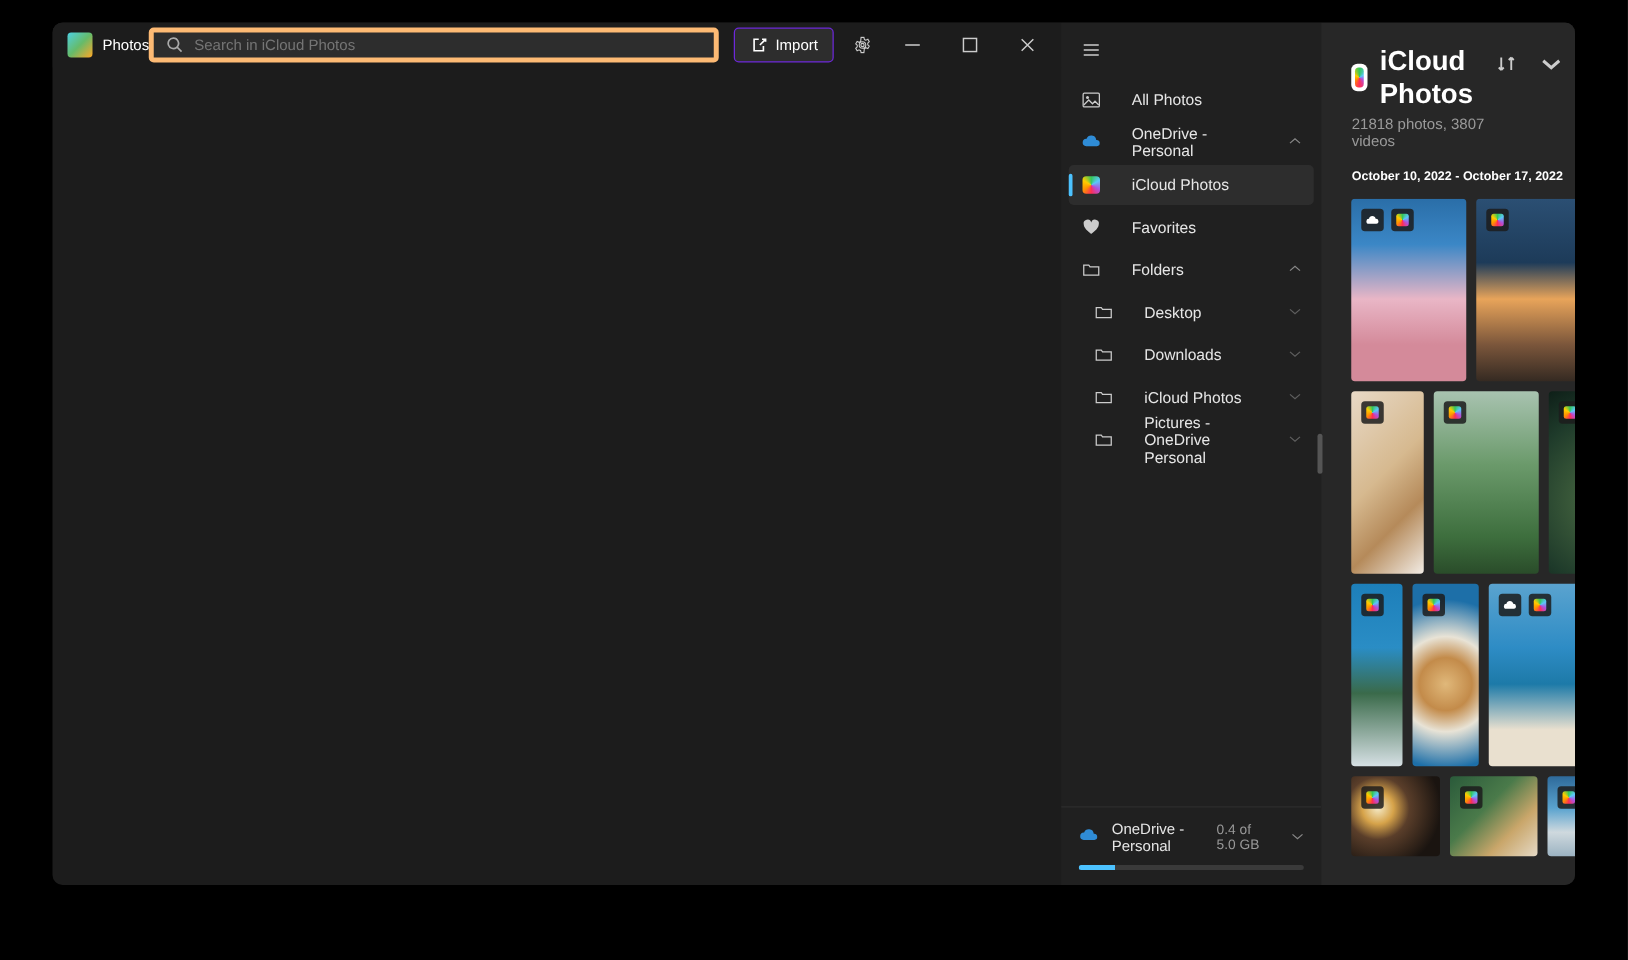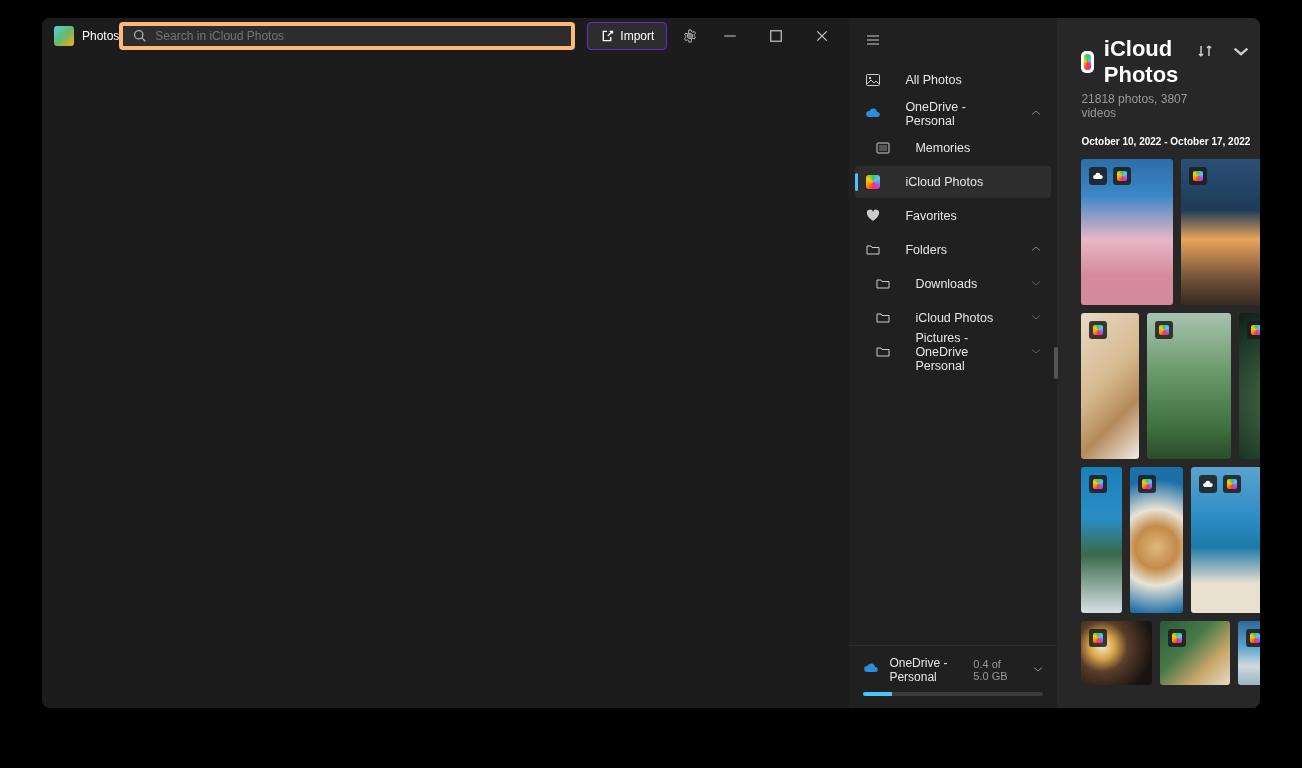--- a/index.html
+++ b/index.html
@@ -161,52 +161,54 @@
           <span class="ic">
               <svg viewBox="0 0 16 16">
                 <path d="M4 11a3 3 0 0 1 .3-6A4 4 0 0 1 12 6a2.5 2.5 0 0 1 .5 5H4z" fill="#2f8cd6"></path>
               </svg>
             </span>
           <span>OneDrive - Personal</span>
           <span class="chev"><svg width="10" height="10" viewBox="0 0 10 10">
                 <path d="M1 6.5L5 3l4 3.5" fill="none" stroke="#ccc"></path>
               </svg></span>
         </div>
+        <div class="nitem active">
+          <span class="ic">
+              <span class="icdot" style="display:block;width:14px;height:14px;border-radius:3px;background:conic-gradient(#34c759,#5ac8fa,#af52de,#ff2d55,#ff9500,#ffcc00,#34c759)"></span>
+            </span>
+          <span>iCloud Photos</span>
+        </div>
+        <div class="nitem">
+          <span class="ic">
+              <svg viewBox="0 0 16 16">
+                <path d="M8 13S2 9 2 5.5A3 3 0 0 1 8 4a3 3 0 0 1 6 1.5C14 9 8 13 8 13z" fill="#ccc"></path>
+              </svg>
+            </span>
+          <span>Favorites</span>
+        </div>
+        <div class="nitem">
+          <span class="ic">
+              <svg viewBox="0 0 16 16">
+                <path d="M2 4h4l1 1.5h7V12H2z" fill="none" stroke="#ccc"></path>
+              </svg>
+            </span>
+          <span>Folders</span>
+          <span class="chev"><svg width="10" height="10" viewBox="0 0 10 10">
+                <path d="M1 6.5L5 3l4 3.5" fill="none" stroke="#ccc"></path>
+              </svg></span>
+        </div>
         <div class="nitem nsub">
           <span class="ic">
               <svg viewBox="0 0 16 16">
-                <rect x="2" y="3" width="12" height="10" rx="1" fill="none" stroke="#ccc"></rect>
-                <rect x="4" y="5" width="8" height="6" fill="#ccc" opacity=".3"></rect>
-              </svg>
-            </span>
-          <span>Memories</span>
-        </div>
-        <div class="nitem active">
-          <span class="ic">
-              <span class="icdot" style="display:block;width:14px;height:14px;border-radius:3px;background:conic-gradient(#34c759,#5ac8fa,#af52de,#ff2d55,#ff9500,#ffcc00,#34c759)"></span>
-            </span>
-          <span>iCloud Photos</span>
-        </div>
-        <div class="nitem">
-          <span class="ic">
-              <svg viewBox="0 0 16 16">
-                <path d="M8 13S2 9 2 5.5A3 3 0 0 1 8 4a3 3 0 0 1 6 1.5C14 9 8 13 8 13z" fill="#ccc"></path>
-              </svg>
-            </span>
-          <span>Favorites</span>
-        </div>
-        <div class="nitem">
-          <span class="ic">
-              <svg viewBox="0 0 16 16">
                 <path d="M2 4h4l1 1.5h7V12H2z" fill="none" stroke="#ccc"></path>
               </svg>
             </span>
-          <span>Folders</span>
-          <span class="chev"><svg width="10" height="10" viewBox="0 0 10 10">
-                <path d="M1 6.5L5 3l4 3.5" fill="none" stroke="#ccc"></path>
+          <span>Desktop</span>
+          <span class="chev"><svg width="10" height="10" viewBox="0 0 10 10">
+                <path d="M1 3.5L5 7l4-3.5" fill="none" stroke="#888"></path>
               </svg></span>
         </div>
         <div class="nitem nsub">
           <span class="ic">
               <svg viewBox="0 0 16 16">
                 <path d="M2 4h4l1 1.5h7V12H2z" fill="none" stroke="#ccc"></path>
               </svg>
             </span>
           <span>Downloads</span>
           <span class="chev"><svg width="10" height="10" viewBox="0 0 10 10">

